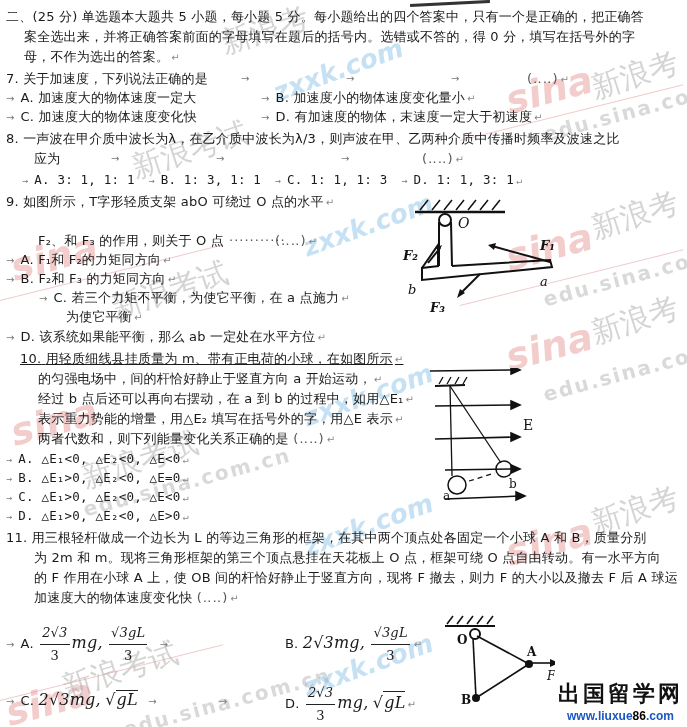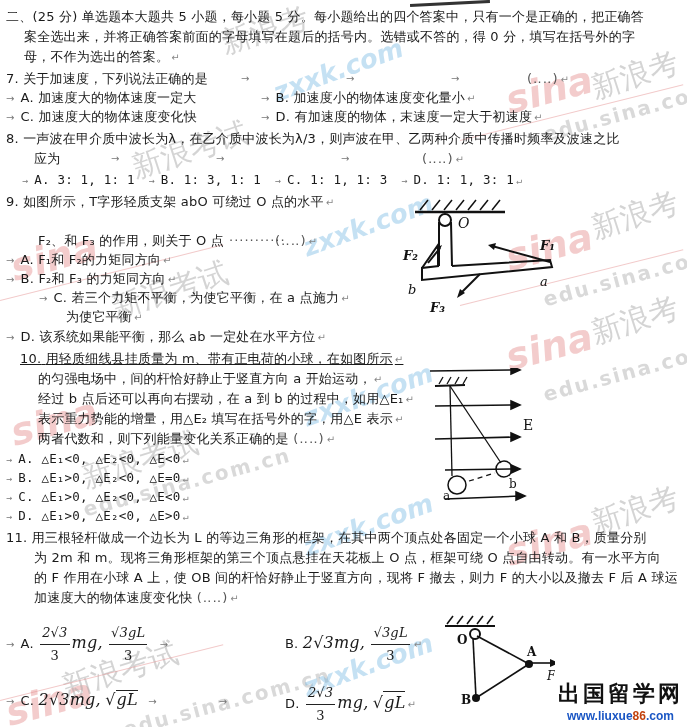--- a/index.html
+++ b/index.html
@@ -28,21 +28,21 @@
   .fig { position:absolute; }
   .fraction { display:inline-block; vertical-align:middle; text-align:center; font-family:"DejaVu Serif", serif; font-size:13px; margin:0 2px; }
   .fraction .num { display:block; border-bottom:1px solid #222; padding:0 2px; font-style:italic; }
   .fraction .den { display:block; }
   .math { font-family:"DejaVu Serif", serif; font-style:italic; font-size:16px; }
   .sqrt { display:inline-block; border-top:1px solid #222; padding-left:1px; font-style:italic; }
 
   .footer-brand { position:absolute; right:4px; bottom:4px; text-align:center; }
   .footer-brand .cn { font-size:22px; color:#111; font-weight:bold; letter-spacing:3px; font-family:"DejaVu Sans", sans-serif; }
   .footer-brand .url { font-size:12px; color:#1a56c4; font-weight:bold; font-family:"Liberation Sans", sans-serif; }
-  .footer-brand .url b { color:#c2410c; }
+  .footer-brand .url b { color:#000000; }
 </style>
 </head>
 <body>
 
 <div class="page">
 
   <div class="wm wm-sina" style="left:10px;top:235px;">sina</div>
   <div class="wm wm-sina" style="left:505px;top:68px;">sina</div>
   <div class="wm wm-sina" style="left:505px;top:225px;">sina</div>
   <div class="wm wm-sina" style="left:505px;top:325px;">sina</div>

